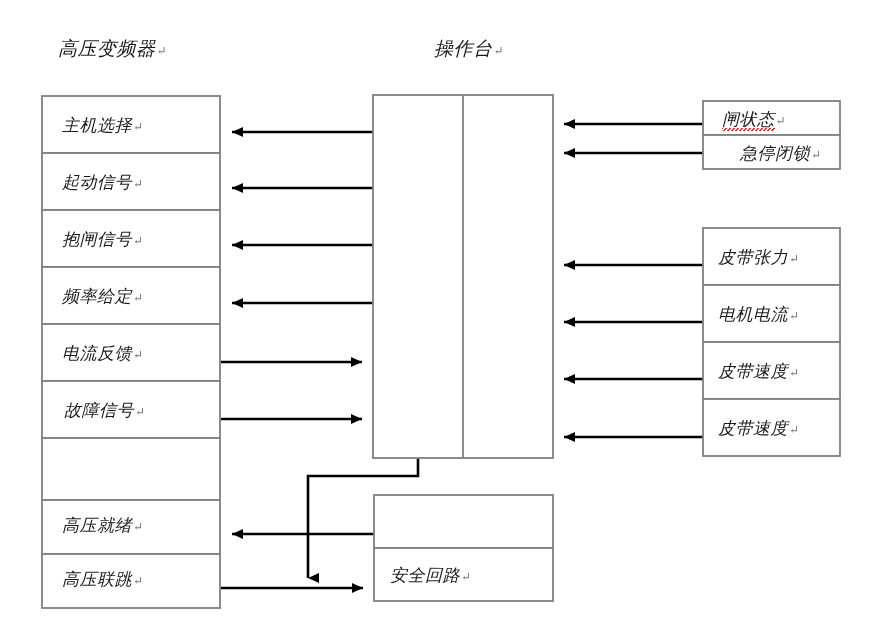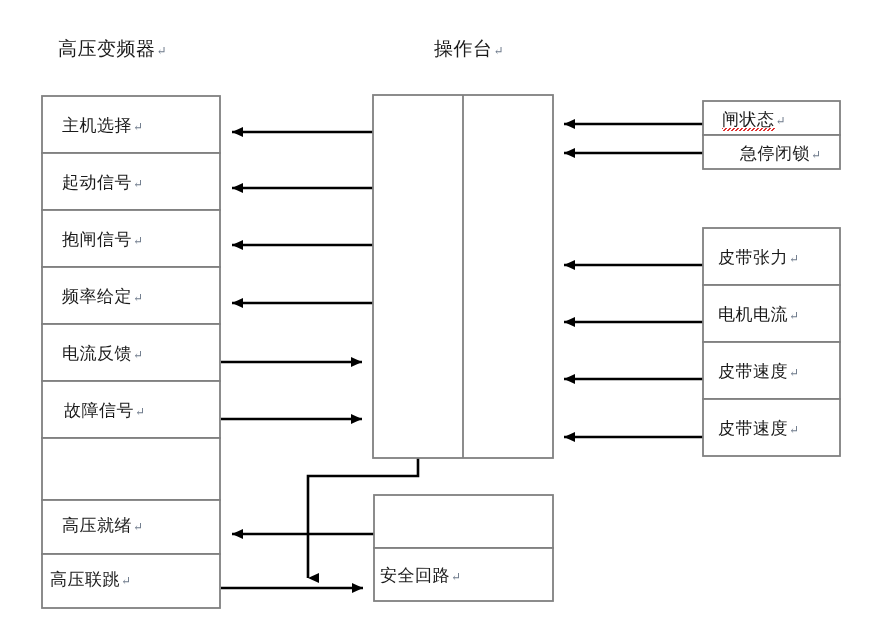--- a/index.html
+++ b/index.html
@@ -12,20 +12,21 @@
     height: 623px;
     position: relative;
     font-family: "Liberation Serif", "DejaVu Serif", serif;
     overflow: hidden;
   }
   #diagram-root {
     position: absolute;
     left: 0; top: 0;
     width: 878px;
     height: 465px;
+    font-style: italic;
   }
   svg.layer {
     position: absolute;
     left: 0; top: 0;
     width: 878px;
     height: 623px;
   }
   .col-title {
     position: absolute;
     font-size: 19px;
@@ -150,21 +151,21 @@
   </div>
   <div class="cell-label" style="left:62px; top:342px;">
     <span>电流反馈</span><span class="pilcrow">↵</span>
   </div>
   <div class="cell-label" style="left:64px; top:399px;">
     <span>故障信号</span><span class="pilcrow">↵</span>
   </div>
   <div class="cell-label" style="left:62px; top:514px;">
     <span>高压就绪</span><span class="pilcrow">↵</span>
   </div>
-  <div class="cell-label" style="left:50px; top:568px;">
+  <div class="cell-label" style="left:62px; top:568px;">
     <span>高压联跳</span><span class="pilcrow">↵</span>
   </div>
 
   <div class="cell-label" style="left:722px; top:108px;">
     <span class="spellerr">闸状态</span><span class="pilcrow">↵</span>
   </div>
   <div class="cell-label" style="left:740px; top:142px;">
     <span>急停闭锁</span><span class="pilcrow">↵</span>
   </div>
 
@@ -174,17 +175,17 @@
   <div class="cell-label" style="left:718px; top:303px;">
     <span>电机电流</span><span class="pilcrow">↵</span>
   </div>
   <div class="cell-label" style="left:718px; top:360px;">
     <span>皮带速度</span><span class="pilcrow">↵</span>
   </div>
   <div class="cell-label" style="left:718px; top:417px;">
     <span>皮带速度</span><span class="pilcrow">↵</span>
   </div>
 
-  <div class="cell-label" style="left:380px; top:564px;">
+  <div class="cell-label" style="left:390px; top:564px;">
     <span>安全回路</span><span class="pilcrow">↵</span>
   </div>
 
 </div>
 
 </body></html>

